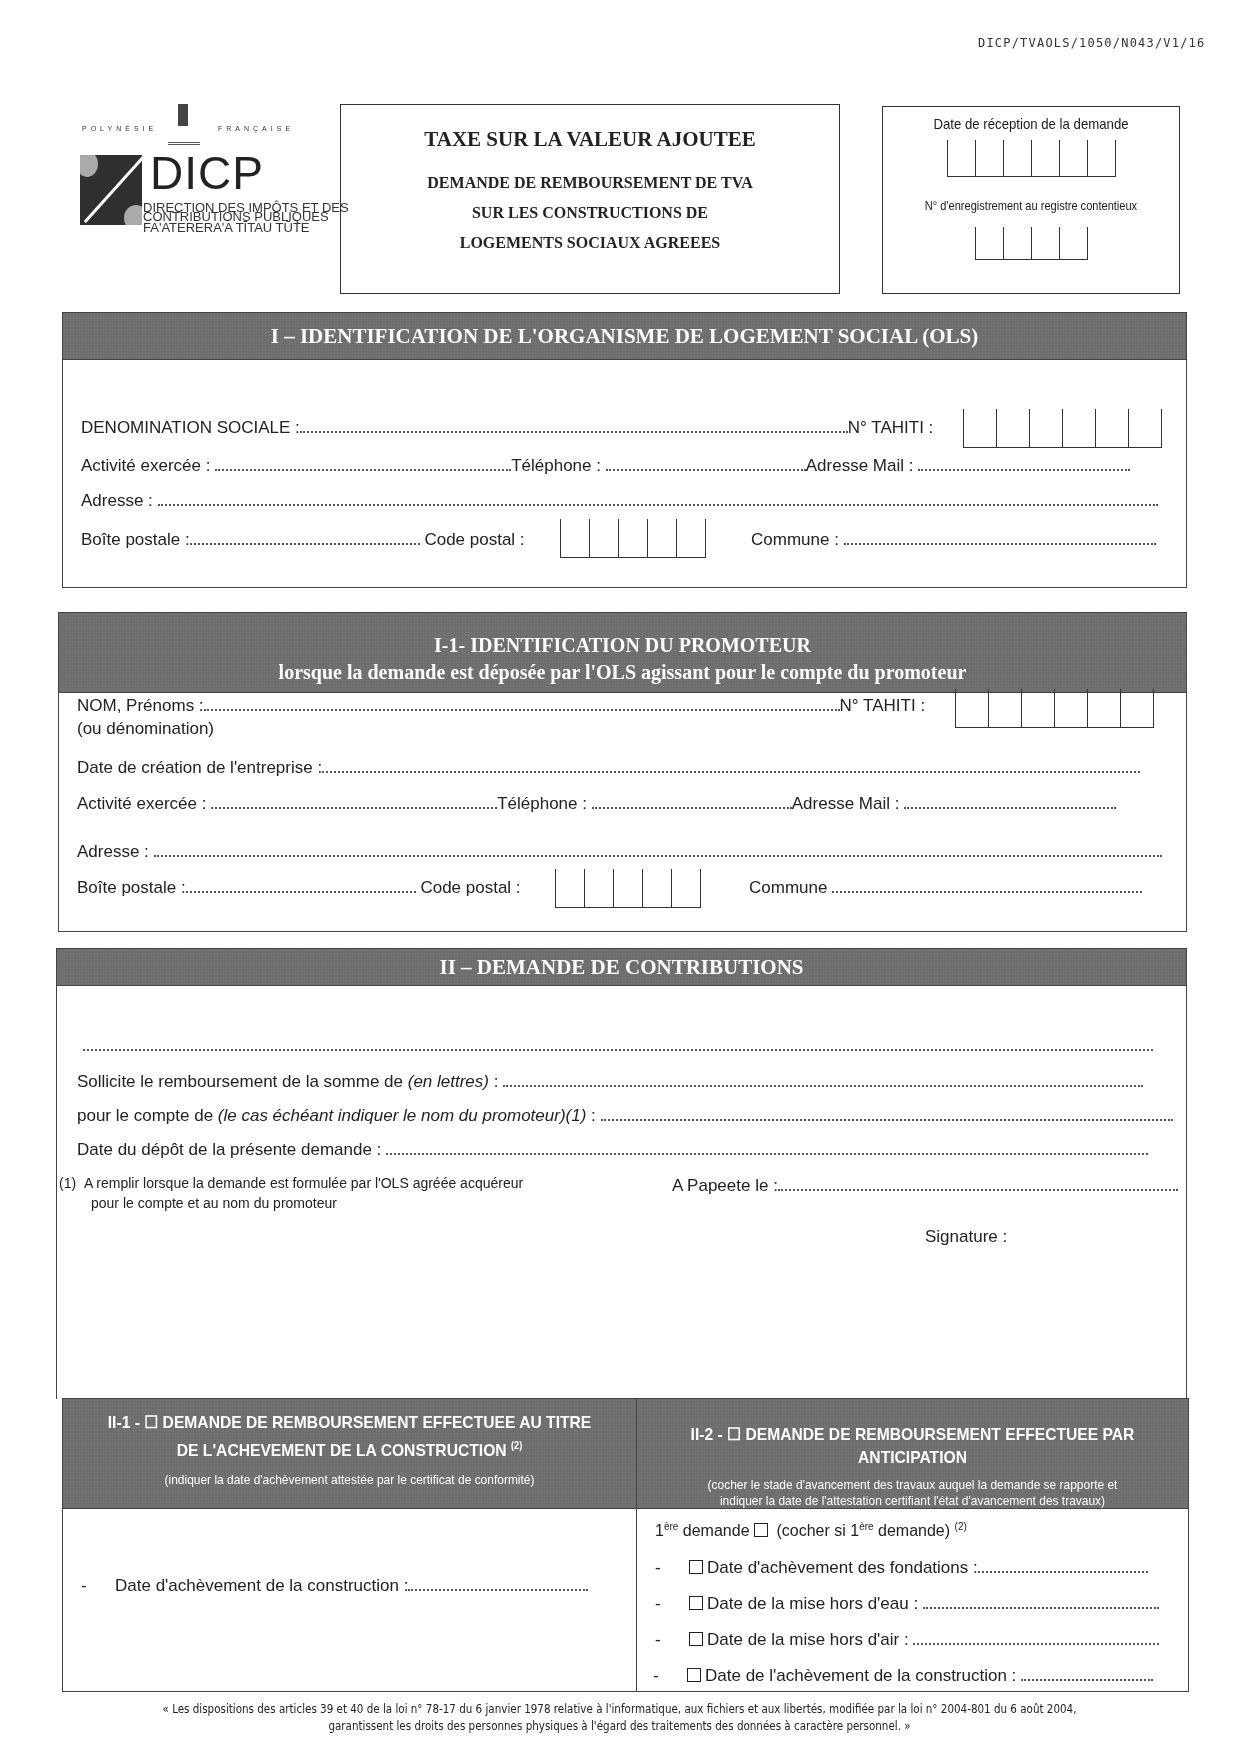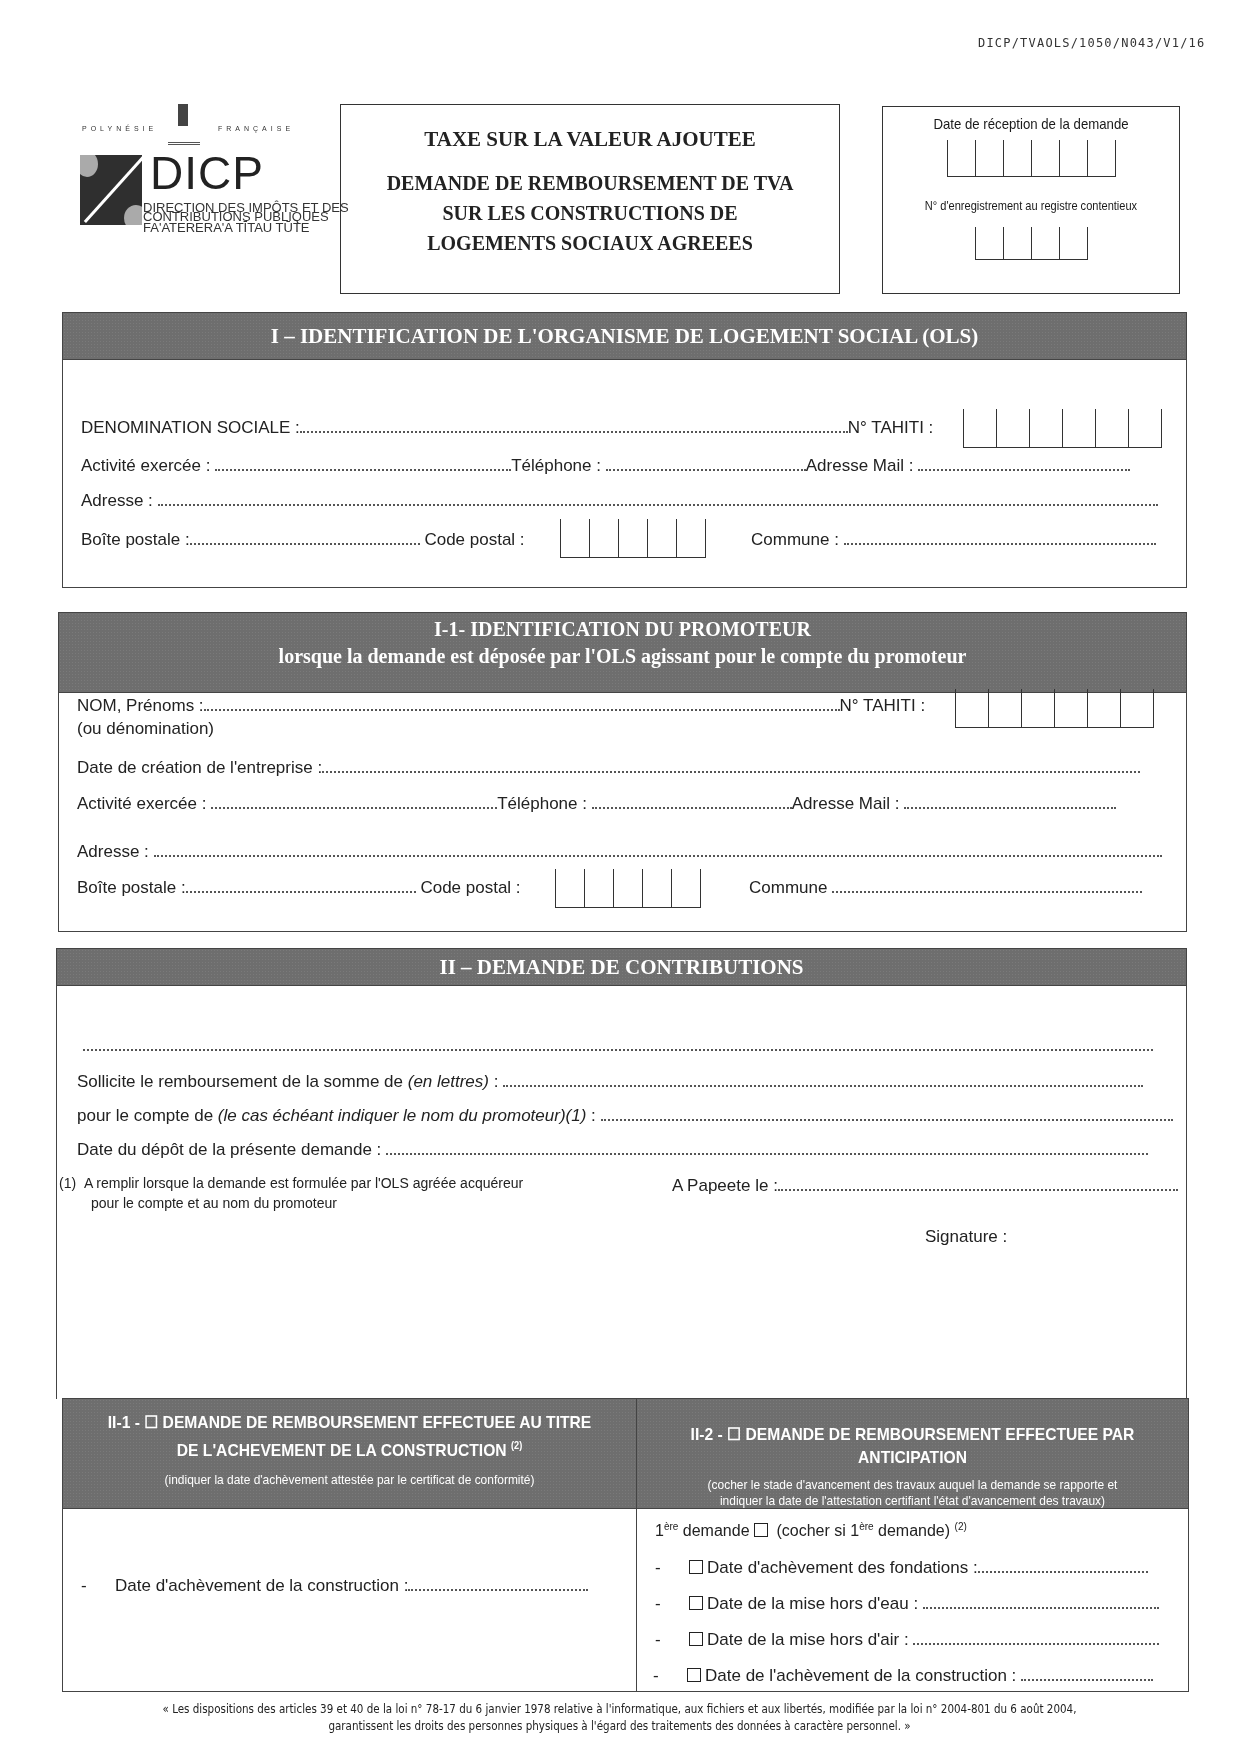--- a/index.html
+++ b/index.html
@@ -14,21 +14,21 @@
   .logo .emblem:before{content:"";position:absolute;left:10px;top:0;width:10px;height:22px;background:#444;}
   .logo .sq{position:absolute;left:0;top:55px;width:62px;height:70px;background:#2f2f2f;overflow:hidden;}
   .logo .sq .diag{position:absolute;left:-10px;top:32px;width:90px;height:3px;background:#fff;transform:rotate(-48deg);}
   .logo .sq .leaf1{position:absolute;left:-4px;top:-4px;width:22px;height:26px;border-radius:50%;background:#aaa;}
   .logo .sq .leaf2{position:absolute;left:44px;top:50px;width:24px;height:26px;border-radius:50%;background:#aaa;}
   .logo .dicp{position:absolute;left:70px;top:50px;font-size:46px;font-weight:normal;color:#222;letter-spacing:1px;line-height:46px;}
   .logo .sub{position:absolute;left:63px;font-size:13px;color:#333;white-space:nowrap;}
   
   .titlebox{left:340px;top:104px;width:498px;height:188px;border:1.5px solid #333;text-align:center;font-family:"Liberation Serif",serif;font-weight:bold;color:#222;}
   .titlebox .t1{margin-top:22px;font-size:21px;}
-  .titlebox .t2{margin-top:16px;font-size:20px;line-height:30px;}
+  .titlebox .t2{margin-top:16px;font-size:16px;line-height:30px;}
   
   .recbox{left:882px;top:106px;width:296px;height:186px;border:1.5px solid #333;text-align:center;font-family:"Liberation Sans",sans-serif;}
   .recbox .lbl1{margin-top:8px;font-size:15px;transform:scaleX(0.88);}
   .recbox .lbl2{font-size:13px;transform:scaleX(0.85);white-space:nowrap;}
   .combs{display:inline-flex;border-bottom:1.5px solid #333;}
   .combs span{display:block;border-left:1.5px solid #333;}
   .combs span:last-child{border-right:1.5px solid #333;}
   .combs.lg span{width:27px;height:36px;}
   .combs.sm span{width:27px;height:32px;}
   .combs.field span{width:32px;height:38px;}
@@ -119,21 +119,21 @@
       <span></span>
       <span></span>
       <span></span>
     </span>
   <div class="row" style="left:688px;top:216px;">
     <span>Commune :</span> <span class="dots" style="width:312px"></span>
   </div>
 </div>
 
 <div class="abs section" style="left:58px;top:612px;width:1127px;height:318px;">
-  <div class="shead" style="height:80px;padding-top:2px;box-sizing:border-box;">
+  <div class="shead" style="height:80px;padding-top:18px;box-sizing:border-box;">
     <div style="font-size:20px;line-height:28px;">I-1- IDENTIFICATION DU PROMOTEUR</div>
     <div style="font-size:20px;line-height:26px;">lorsque la demande est déposée par l'OLS agissant pour le compte du promoteur</div>
   </div>
   <div class="row" style="left:18px;top:82px;">
     <span>NOM, Prénoms :</span><span class="dots" style="width:636px"></span><span>N° TAHITI :</span>
   </div>
   <div class="row" style="left:18px;top:106px;">(ou dénomination)</div>
   <span class="abs combs field" style="left:896px;top:76px;">
       <span></span>
       <span></span>

